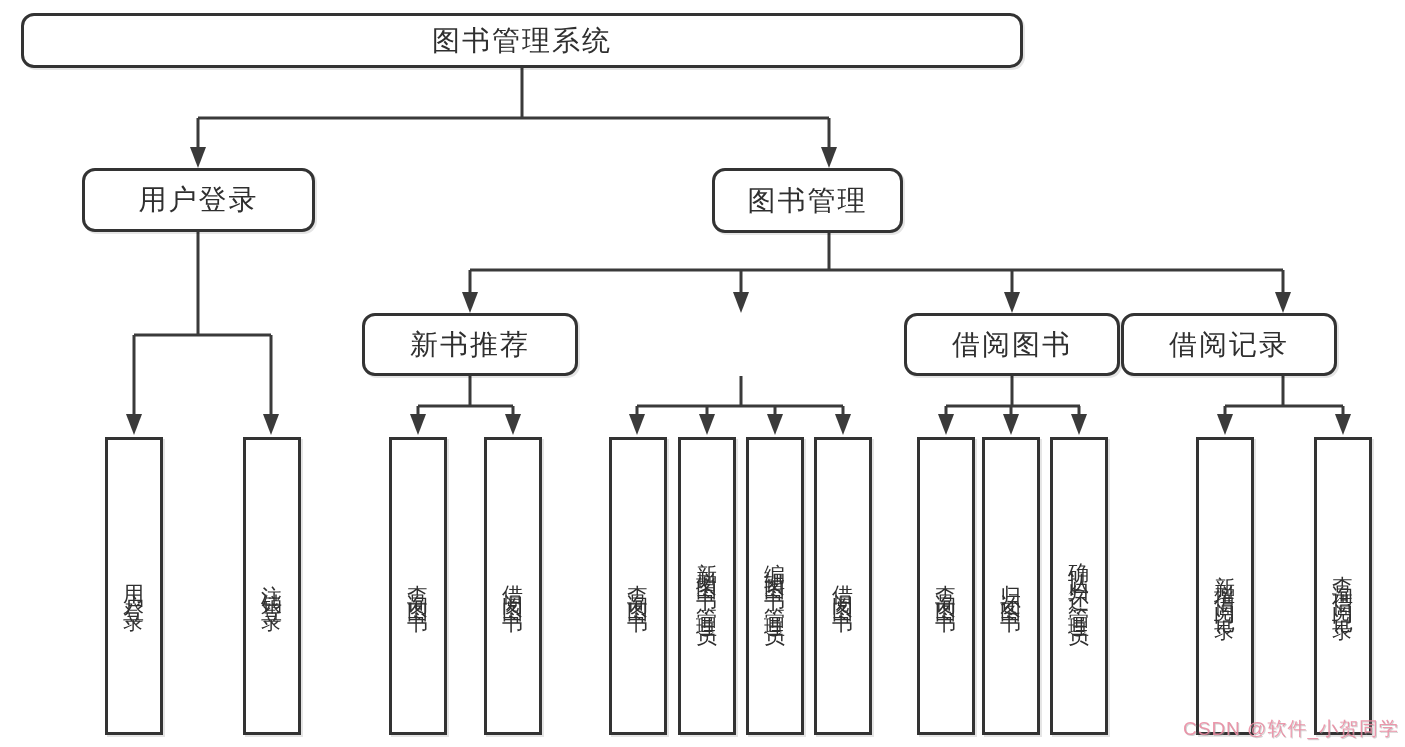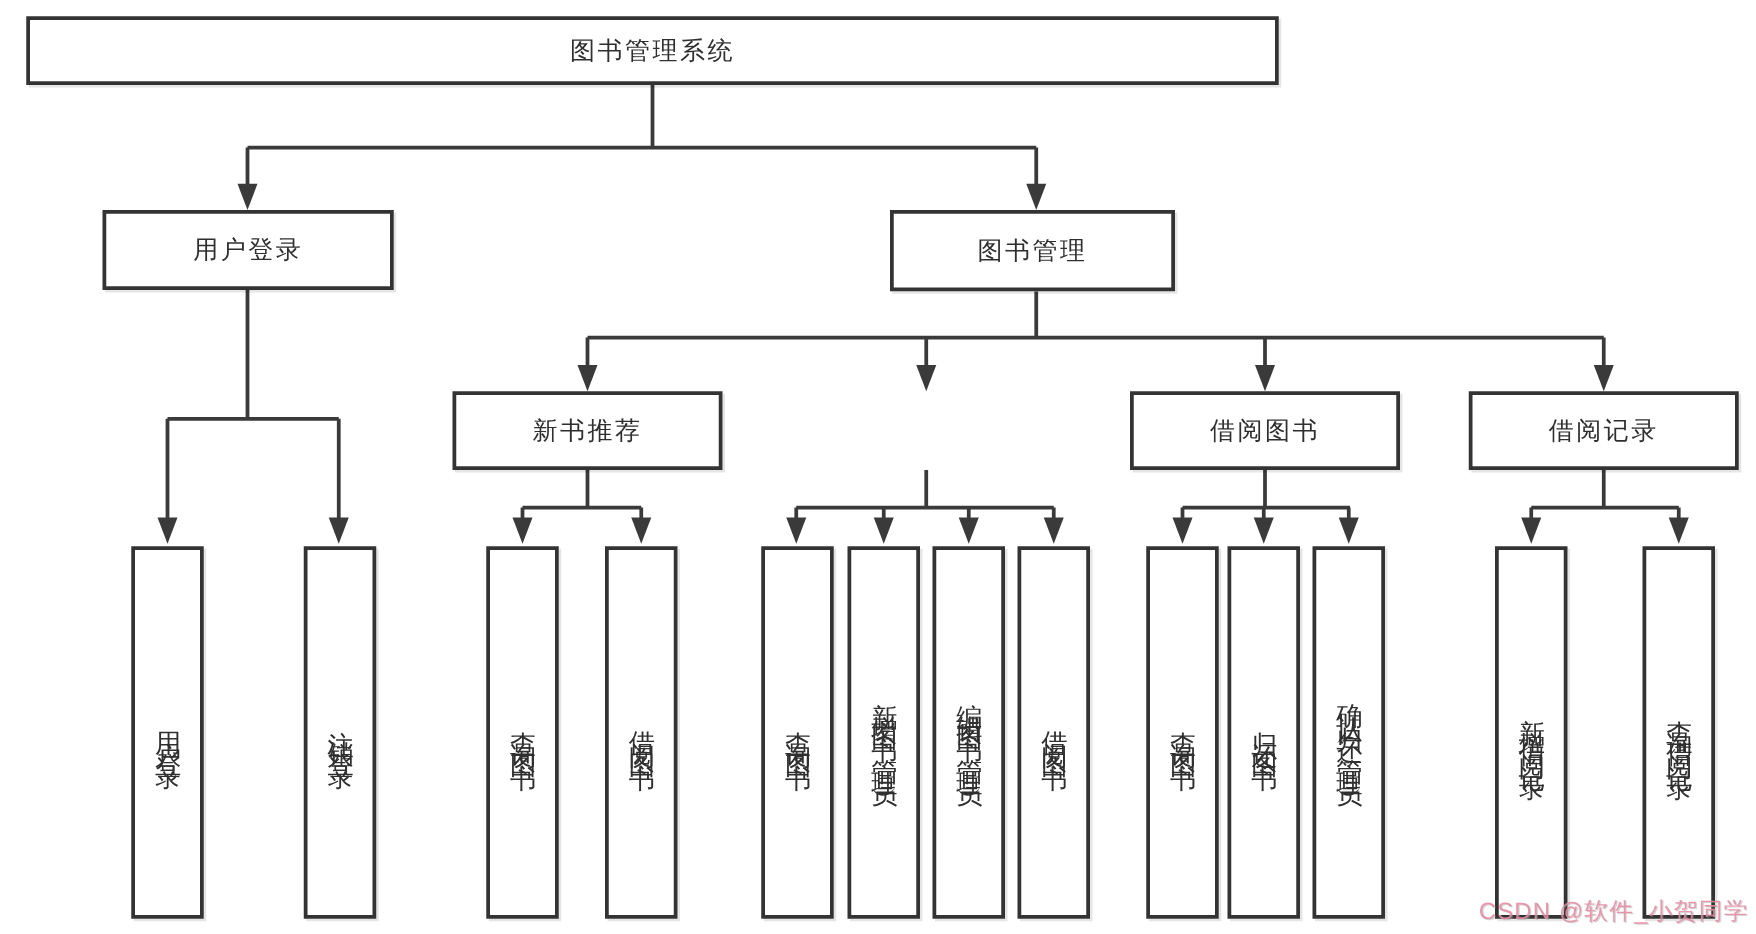--- a/index.html
+++ b/index.html
@@ -27,24 +27,25 @@
     border: 3px solid #333333;
     background: #ffffff;
     color: #2f2f2f;
     display: flex;
     align-items: center;
     justify-content: center;
     z-index: 1;
     box-shadow: 2px 2px 0 rgba(0,0,0,0.10);
   }
   .hbox {
-    font-size: 20px;
+    font-size: 28px;
     letter-spacing: 2px;
     line-height: 1;
     white-space: nowrap;
+    border-radius: 13px;
   }
   .vbox {
     writing-mode: vertical-rl;
     text-orientation: mixed;
     font-size: 21px;
     letter-spacing: 9px;
     line-height: 1;
   }
   #watermark {
     position: absolute;
@@ -99,25 +100,25 @@
       <polygon points="1003,414 1019,414 1011,435"></polygon>
       <polygon points="1071,414 1087,414 1079,435"></polygon>
       <polygon points="1217,414 1233,414 1225,435"></polygon>
       <polygon points="1335,414 1351,414 1343,435"></polygon>
     </g>
   </svg>
 
   <div class="node hbox" style="left:21px; top:13px; width:1002px; height:55px;">图书管理系统</div>
 
   <div class="node hbox" style="left:82px; top:168px; width:233px; height:64px;">用户登录</div>
-  <div class="node hbox" style="left:712px; top:168px; width:228px; height:65px;">图书管理</div>
+  <div class="node hbox" style="left:712px; top:168px; width:191px; height:65px;">图书管理</div>
 
   <div class="node hbox" style="left:362px; top:313px; width:216px; height:63px;text-align:right;">新书推荐</div>
   <div class="node hbox" style="left:904px; top:313px; width:216px; height:63px;">借阅图书</div>
-  <div class="node hbox" style="left:1175px; top:313px; width:216px; height:63px;">借阅记录</div>
+  <div class="node hbox" style="left:1121px; top:313px; width:216px; height:63px;">借阅记录</div>
 
   <div class="node vbox" style="left:105px; top:437px; width:58px; height:298px;">用户登录</div>
   <div class="node vbox" style="left:243px; top:437px; width:58px; height:298px;">注销登录</div>
 
   <div class="node vbox" style="left:389px; top:437px; width:58px; height:298px;">查询图书</div>
   <div class="node vbox" style="left:484px; top:437px; width:58px; height:298px;">借阅图书</div>
 
   <div class="node vbox" style="left:609px; top:437px; width:58px; height:298px;">查询图书</div>
   <div class="node vbox" style="left:678px; top:437px; width:58px; height:298px;">新增图书（管理员）</div>
   <div class="node vbox" style="left:746px; top:437px; width:58px; height:298px;">编辑图书（管理员）</div>

